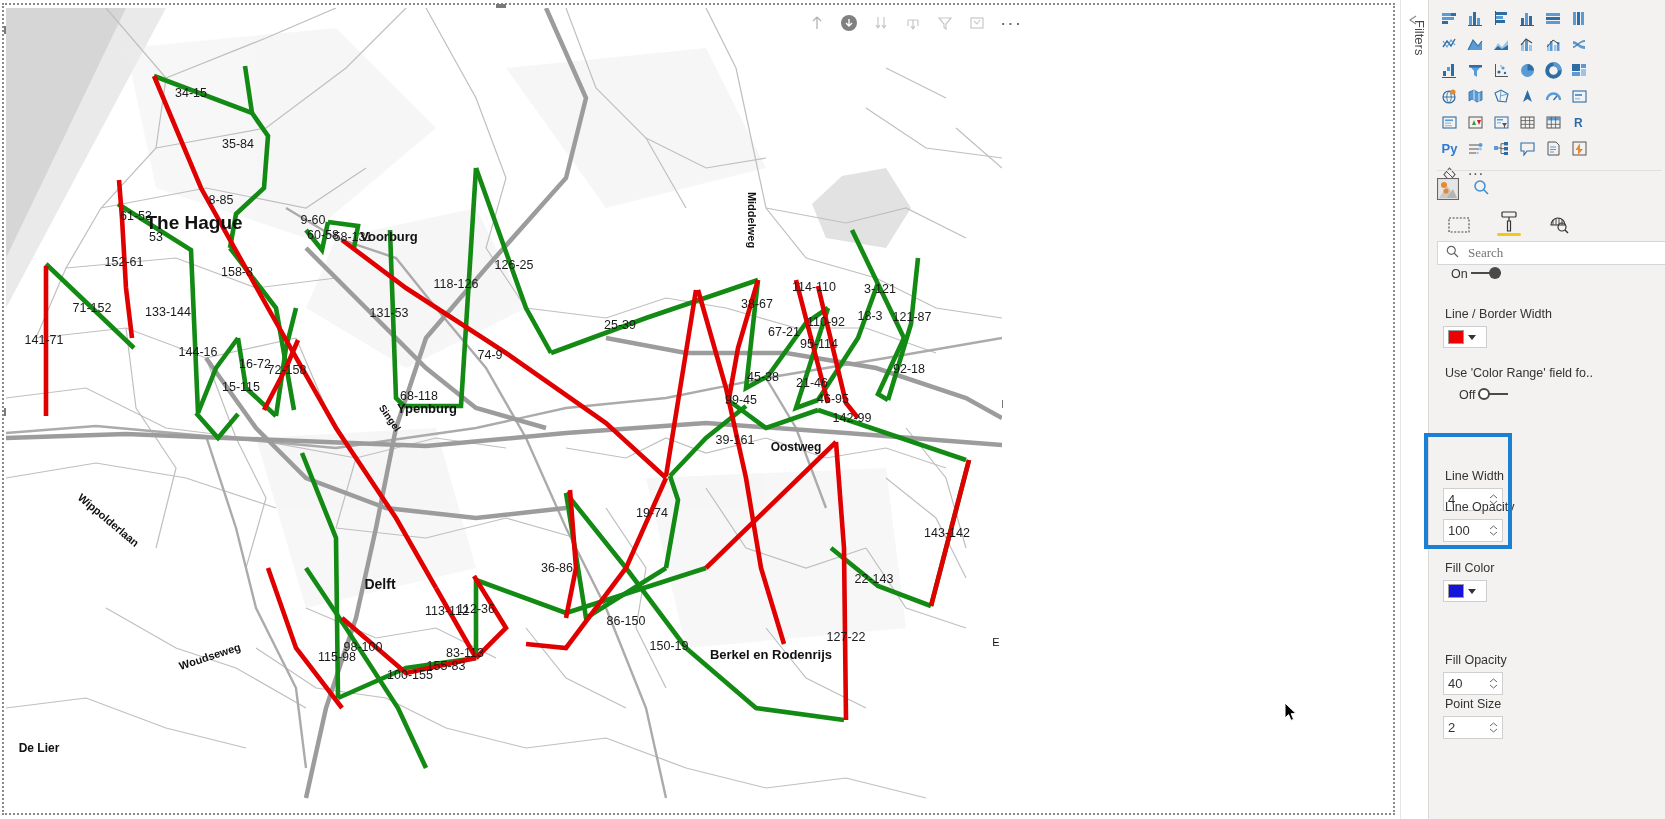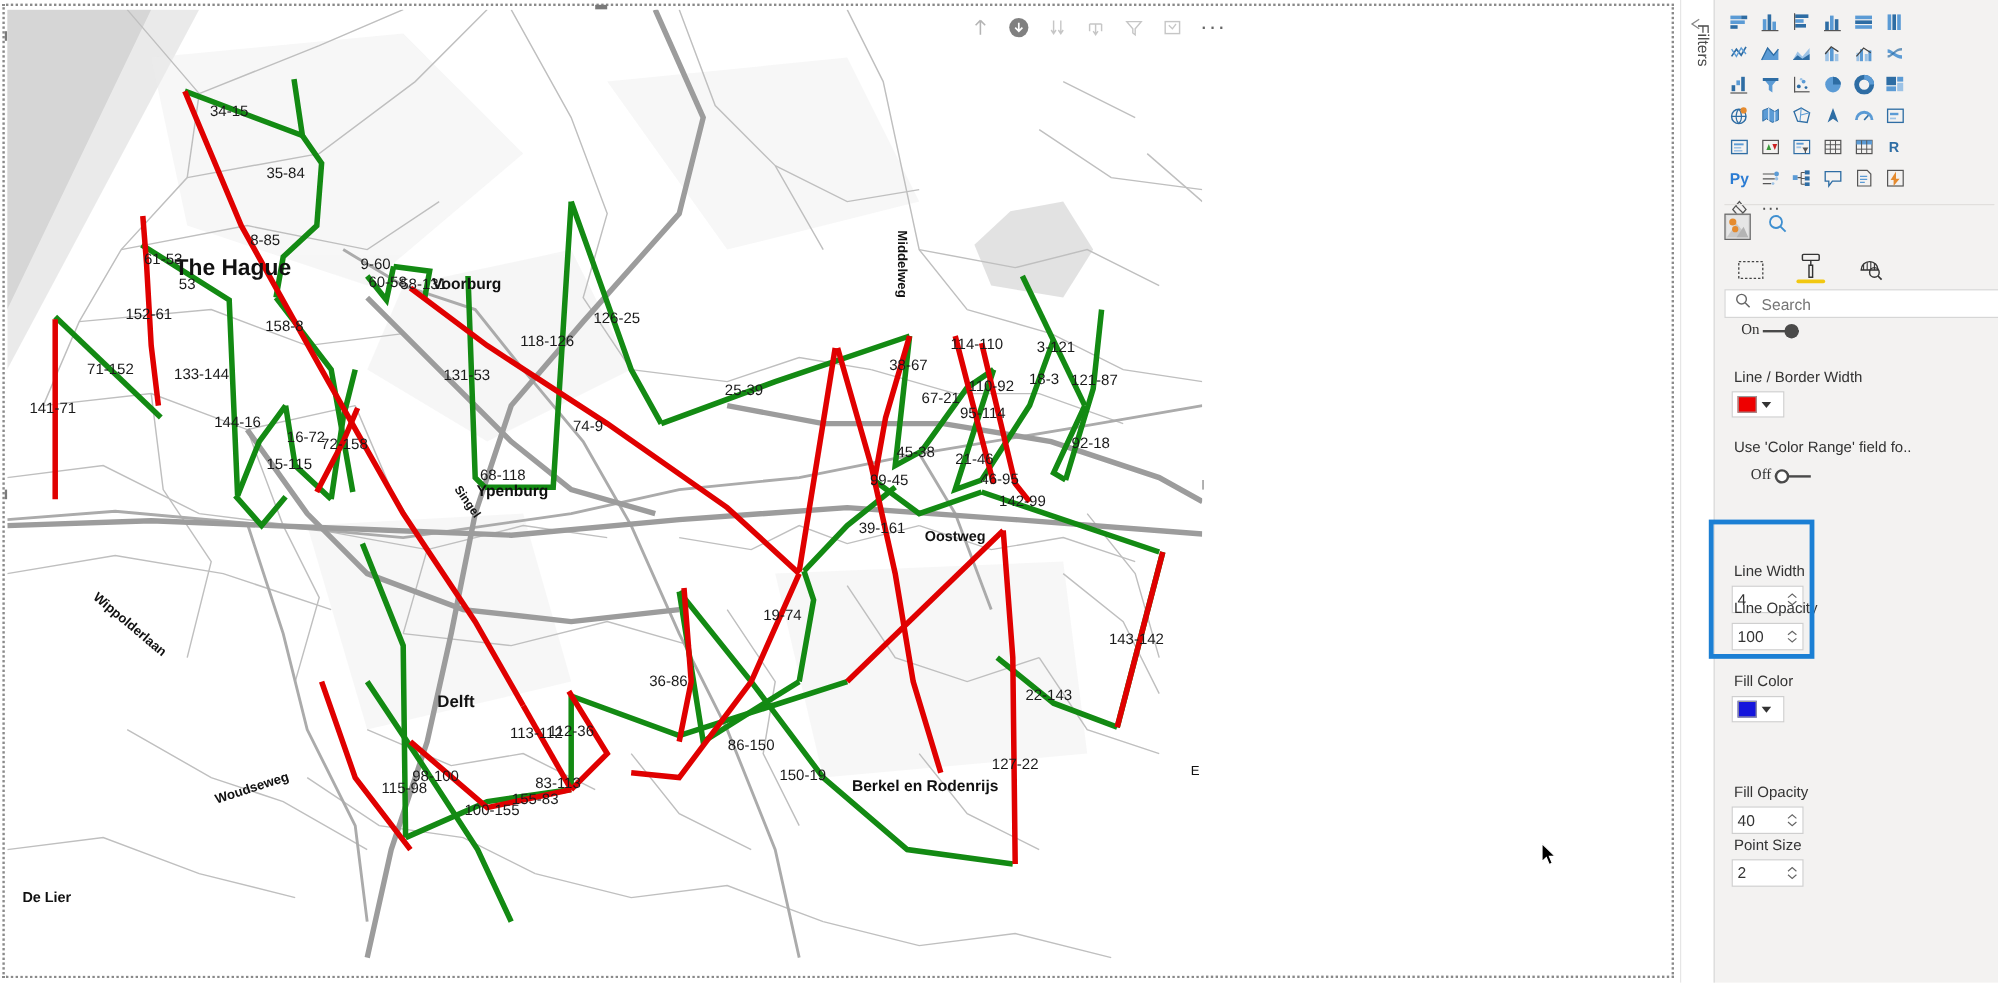--- a/index.html
+++ b/index.html
@@ -110,32 +110,32 @@
   }
 
   
   #fmt-search {
     position:absolute; left:8px; top:241px; width:229px; height:24px;
     background:#ffffff; border:1px solid #d6d6d6;
     display:flex; align-items:center; gap:7px; padding-left:8px;
   }
   #fmt-search input {
     border:none; outline:none; font-size:13px; color:#0c4a6e; width:170px;
-    background:transparent; font-family:Liberation Sans, sans-serif;
+    background:transparent; font-family:Liberation Serif, serif;
   }
 
   
   #prop-list {
     position:absolute; left:8px; top:265px; width:229px; height:490px;
     background:#f3f2f1; overflow:hidden;
   }
   .prop-label { font-size:12.5px; color:#333; margin:0 0 5px 2px; }
   .prop-block { position:absolute; }
 
-  .toggle-row { display:flex; align-items:flex-end; gap:3px;font-family:Liberation Serif, serif; }
+  .toggle-row { display:flex; align-items:flex-start; gap:3px; }
   .toggle-txt { font-size:12.5px; color:#333; }
   .sw { width:30px; height:12px; position:relative; }
   .sw .track { position:absolute; top:5px; left:0; width:30px; height:2px; background:#4a4a4a; }
   .sw .knob  { position:absolute; top:0; width:12px; height:12px; border-radius:50%; }
   .sw.on  .knob { right:0; background:#4a4a4a; }
   .sw.off .knob { left:0; background:#fff; border:2px solid #4a4a4a; width:12px; height:12px; }
 
   .color-btn {
     width:44px; height:22px; background:#fff; border:1px solid #cfcfcf;
     display:flex; align-items:center; gap:4px; padding:0 4px; cursor:pointer;

